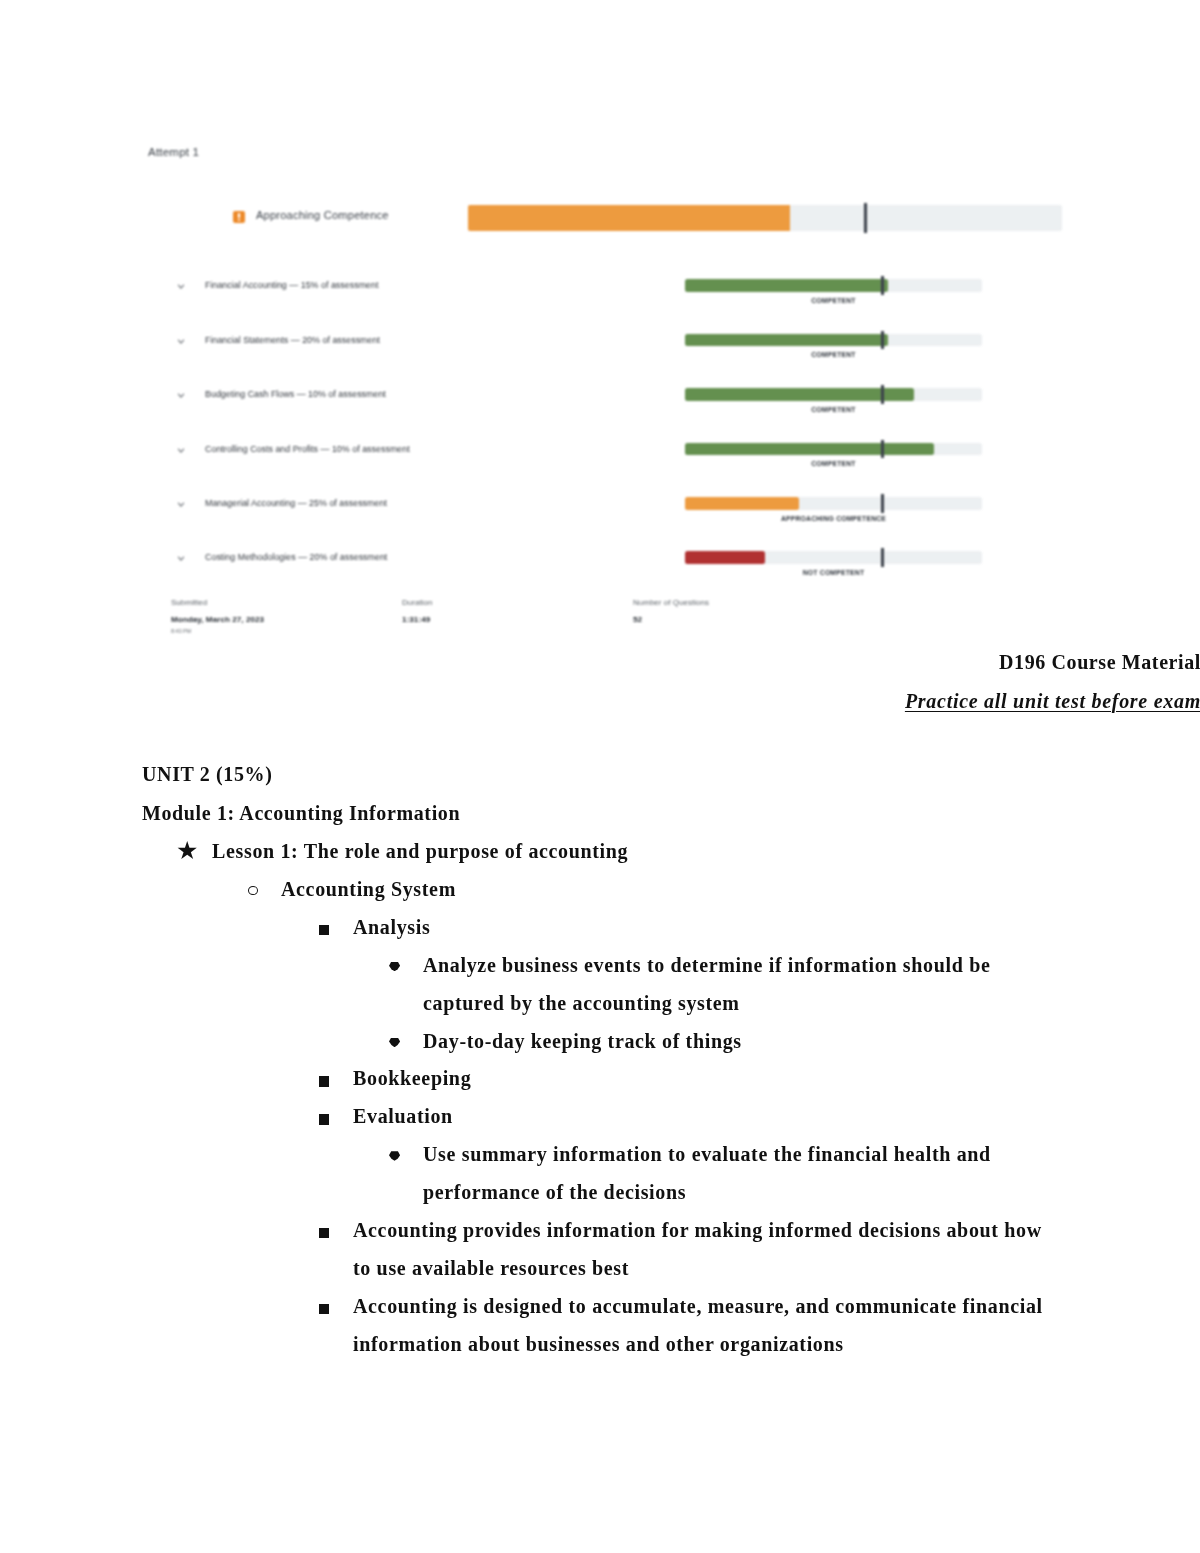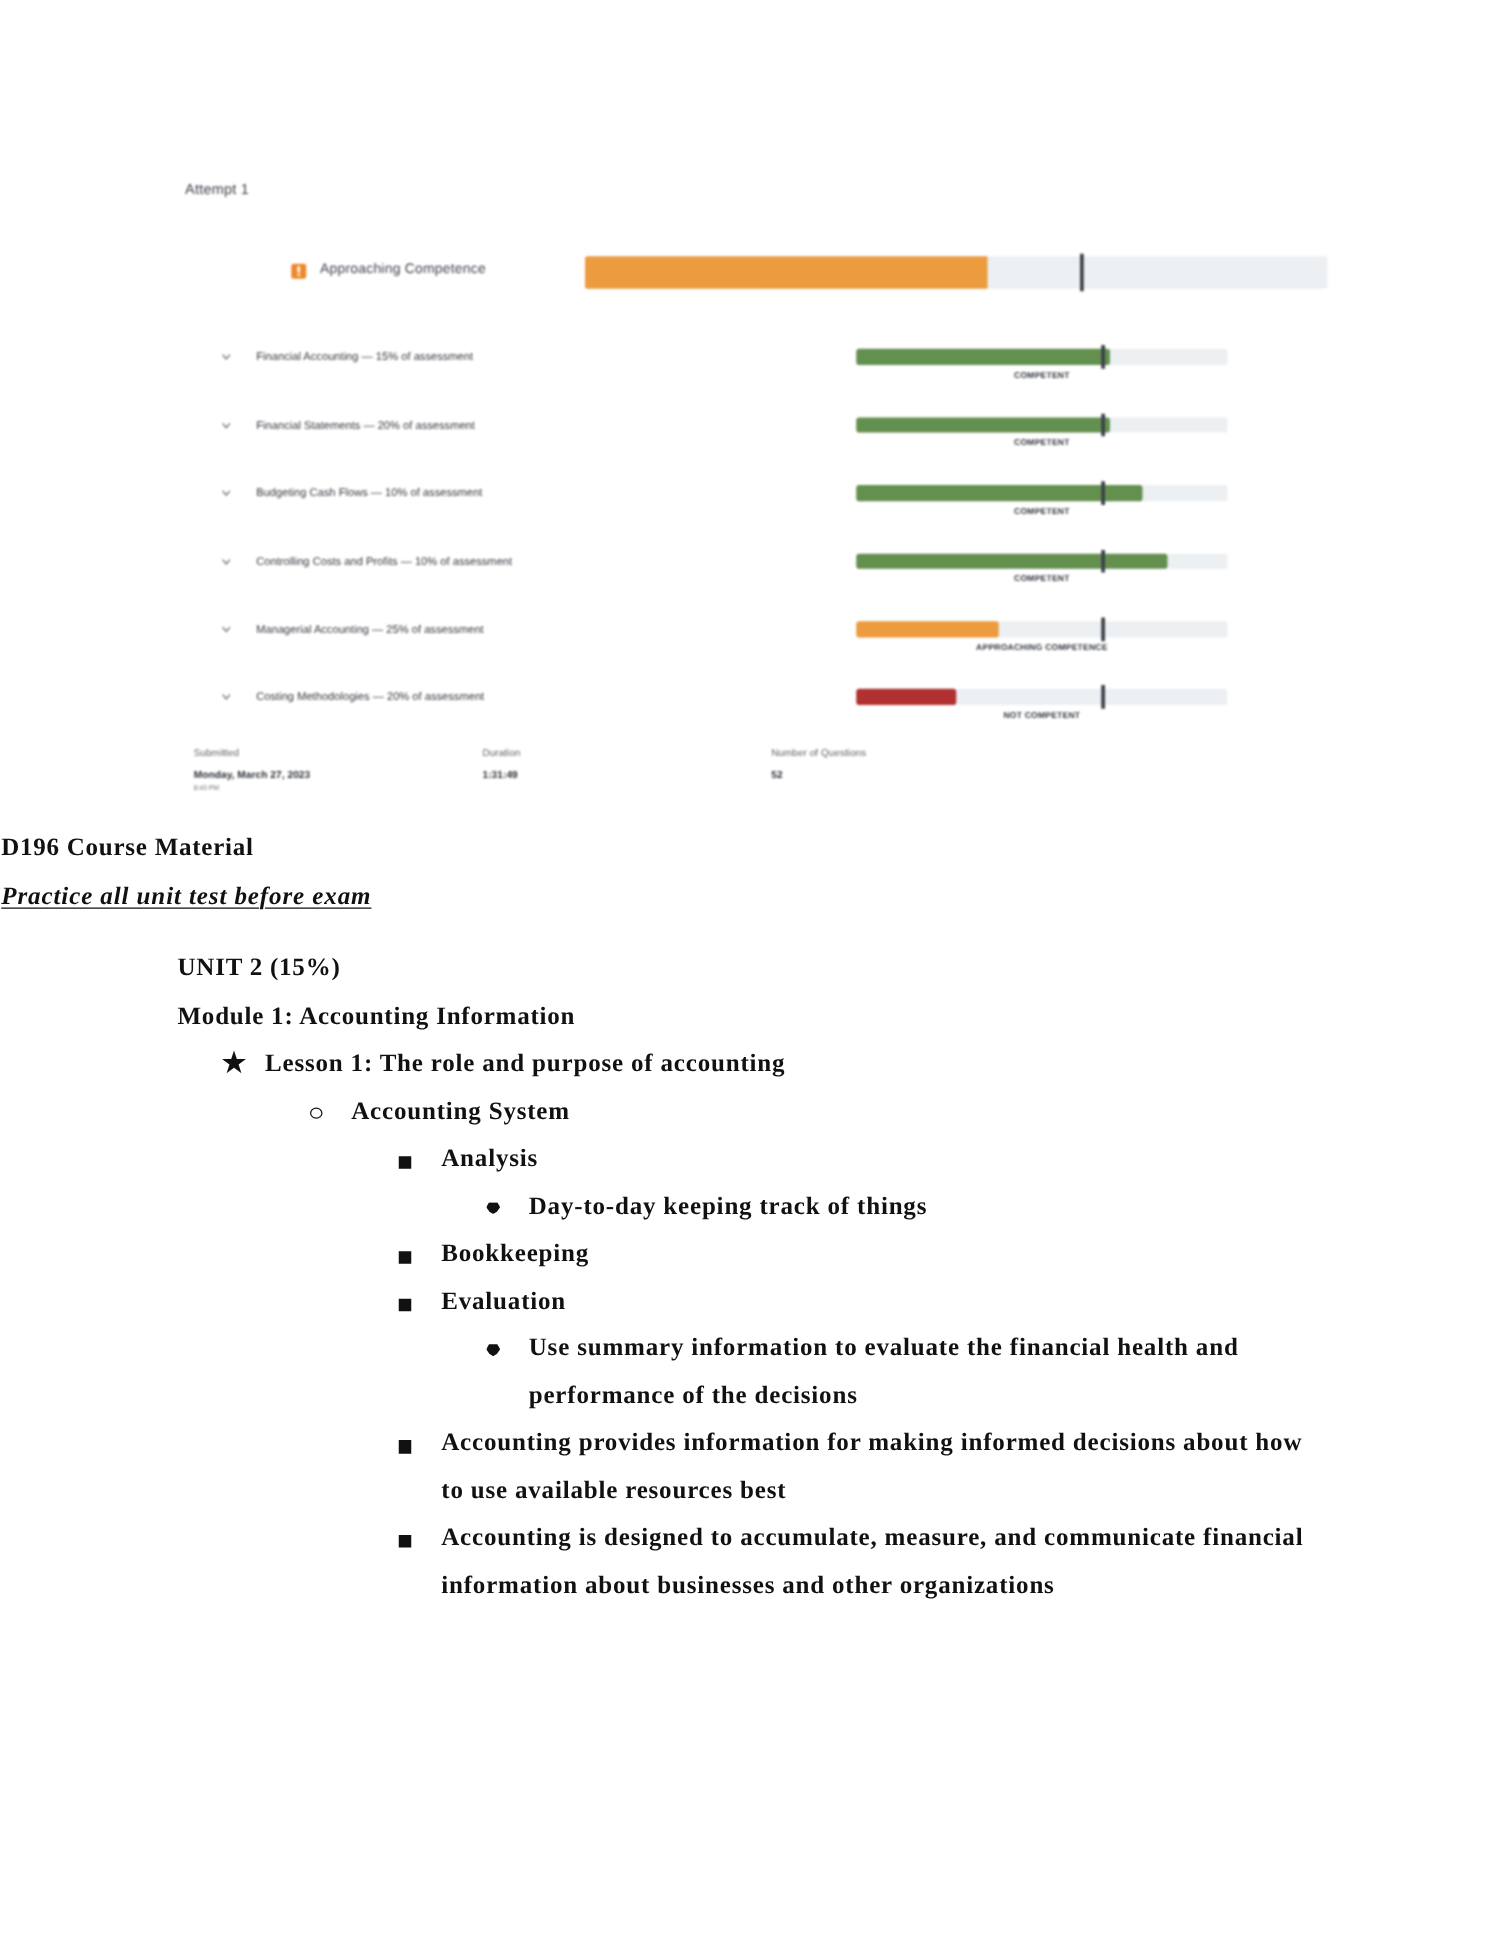--- a/index.html
+++ b/index.html
@@ -23,28 +23,28 @@
 
   .srow{position:absolute;left:0;}
   .srow .chev{position:absolute;left:175px;width:12px;height:12px;}
   .srow .rlabel{position:absolute;left:205px;font-size:8.9px;color:#31363d;font-weight:500;letter-spacing:.02px;white-space:nowrap;}
   .srow .track{position:absolute;left:685px;width:297px;height:12.5px;background:#e8ebed;border-radius:2.5px;}
   .srow .fill{position:absolute;left:0;top:0;height:12.5px;border-radius:2.5px;}
   .srow .tick{position:absolute;left:195.7px;top:-3px;width:3.4px;height:18.5px;background:#3c424b;}
   .srow .blabel{position:absolute;left:685px;width:297px;text-align:center;font-size:6.8px;color:#2f343b;
                 font-weight:600;letter-spacing:.2px;white-space:nowrap;}
 
-  .meta{position:absolute;top:598px;left:0;width:1052px;height:45px;}
+  .meta{position:absolute;top:598px;left:16px;width:1052px;height:45px;}
   .meta .hd{position:absolute;font-size:7.9px;color:#5c6268;letter-spacing:.08px;top:0;}
   .meta .vl{position:absolute;font-size:8.1px;color:#2a2f35;font-weight:700;letter-spacing:.05px;top:17px;}
   .meta .sub{position:absolute;font-size:5.6px;color:#6e7378;letter-spacing:-.1px;top:29.5px;}
 
   
   .doc{position:absolute;left:0;top:0;width:1200px;color:#111;font-weight:700;letter-spacing:.5px;}
-  .ctr{position:absolute;width:1200px;text-align:left;margin-top:16px;}
+  .ctr{position:absolute;width:1200px;text-align:right;}
   .t1{font-size:20px;font-weight:700;letter-spacing:.6px;}
   .t2{font-size:20px;font-weight:700;font-style:italic;letter-spacing:.72px;text-decoration:underline;text-underline-offset:2.6px;text-decoration-thickness:1.4px;}
   .h{position:absolute;left:142px;font-size:20px;font-weight:700;letter-spacing:.62px;}
   #outline{position:absolute;left:0;top:833px;width:1200px;}
   .li{font-weight:700;font-size:20px;letter-spacing:.65px;line-height:37.9px;}
   .li .bul{position:absolute;letter-spacing:0;font-weight:400;}
   .li .bul.star{font-size:25px;font-weight:400;top:-1px !important;}
   .li .bul.circle{font-size:0;width:10.1px;height:9.2px;border:1.9px solid #111;border-radius:50%;
                   box-sizing:border-box;top:15px !important;}
   .li .bul.square{font-size:0;width:10.2px;height:10.3px;background:#111;top:16px !important;}
@@ -167,20 +167,24 @@
         <div class="li lv2" style="position: relative; margin-left: 281px; margin-right: 160px;">
           <span class="bul circle" style="left:-33px;top:0">○</span>
           <span class="tx">Accounting System</span>
         </div>
         <div class="li lv3" style="position: relative; margin-left: 353px; margin-right: 153px;">
           <span class="bul square" style="left:-34px;top:0">■</span>
           <span class="tx">Analysis</span>
         </div>
         <div class="li lv4" style="position: relative; margin-left: 423px; margin-right: 190px;">
           <span class="bul diamond" style="left:-34px;top:0">❖</span>
+          <span class="tx">Analyze business events to determine if information should be captured by the accounting system</span>
+        </div>
+        <div class="li lv4" style="position: relative; margin-left: 423px; margin-right: 190px;">
+          <span class="bul diamond" style="left:-34px;top:0">❖</span>
           <span class="tx">Day-to-day keeping track of things</span>
         </div>
         <div class="li lv3" style="position: relative; margin-left: 353px; margin-right: 153px;">
           <span class="bul square" style="left:-34px;top:0">■</span>
           <span class="tx">Bookkeeping</span>
         </div>
         <div class="li lv3" style="position: relative; margin-left: 353px; margin-right: 153px;">
           <span class="bul square" style="left:-34px;top:0">■</span>
           <span class="tx">Evaluation</span>
         </div>

